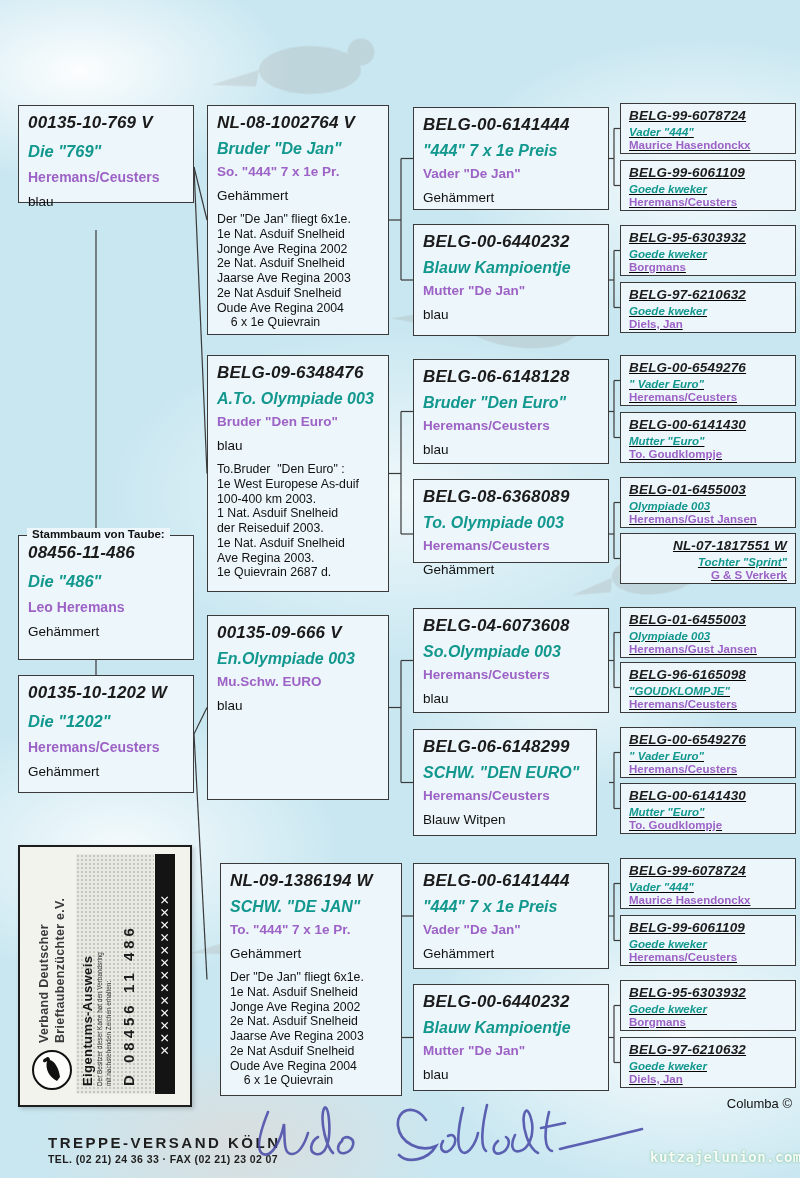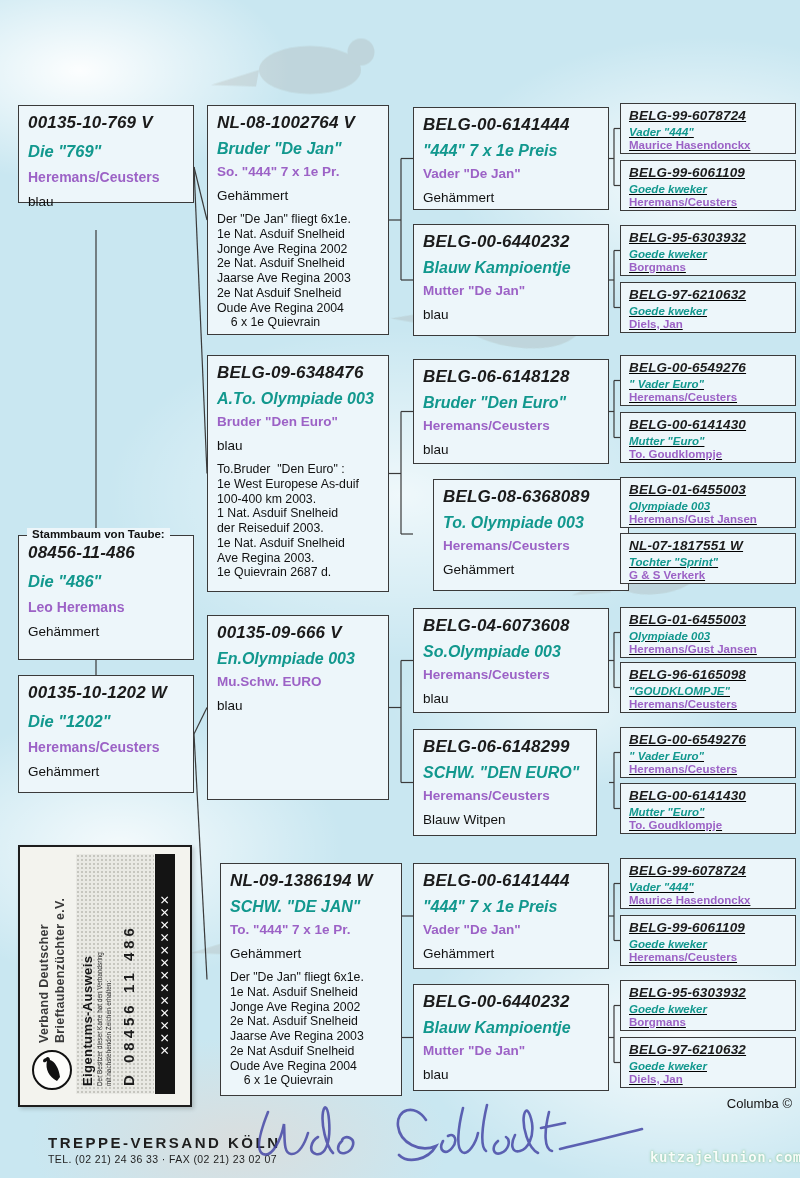--- a/index.html
+++ b/index.html
@@ -31,21 +31,21 @@
   .small .pid{font-size:13.5px;}
   .small .pname{font-size:11.5px;margin-top:3px;}
   .small .pinfo{font-size:11.5px;font-weight:bold;margin-top:1px;}
   .subject-label{position:absolute;top:-8px;left:8px;background:#edf6fa;padding:0 5px;font-size:11.5px;font-weight:bold;color:#111;white-space:nowrap;}
   .header{position:absolute;top:8px;left:0;width:512px;text-align:center;z-index:2;}
   .h-name{font-family:"Liberation Serif",serif;font-weight:bold;font-size:21px;color:#101010;}
   .h-addr{font-style:italic;font-size:17px;margin-top:13px;color:#1c1c1c;letter-spacing:.4px;}
   .h-phone{font-weight:bold;font-size:13px;margin-top:11px;color:#1c1c1c;letter-spacing:.6px;}
   .footer{position:absolute;left:8px;top:1134px;z-index:2;margin-left:40px;}
   .f-vendor{font-weight:bold;font-size:15px;letter-spacing:2.5px;color:#1e1e1e;}
-  .f-contact{font-weight:normal;font-size:10.5px;margin-top:2px;letter-spacing:.4px;color:#1e1e1e;}
+  .f-contact{font-weight:bold;font-size:10.5px;margin-top:2px;letter-spacing:.4px;color:#1e1e1e;}
   .columba{position:absolute;top:1096px;right:8px;font-size:13px;color:#111;z-index:2;}
   .watermark{position:absolute;top:1149px;left:650px;font-family:"DejaVu Sans Mono",monospace;font-weight:bold;
     font-size:14px;color:rgba(255,255,255,.95);letter-spacing:.5px;z-index:2;
     text-shadow:0 0 3px rgba(130,195,150,.9),0 0 1px rgba(130,195,150,.9);}
   .stamp{position:absolute;left:18px;top:845px;width:170px;height:258px;background:#f3f3ee;border:2px solid #1d1d1d;z-index:2;box-shadow:2px 2px 4px rgba(0,0,0,.18);}
   .stamp-inner{position:absolute;width:240px;height:150px;left:-37px;top:52px;transform:rotate(-90deg);}
   .stamp-top{display:flex;align-items:center;height:48px;gap:7px;padding:2px 4px;box-sizing:border-box;}
   .stamp-logo{width:40px;height:40px;border:2px solid #111;border-radius:50%;background:#fdfdfb;flex:0 0 auto;display:flex;align-items:center;justify-content:center;box-sizing:border-box;}
   .stamp-org{font-size:12.5px;font-weight:600;color:#3a3a3a;line-height:1.3;letter-spacing:.3px;}
   .stamp-mid{background-color:#e9e9e4;background-image:radial-gradient(#c6c6bf .8px, transparent .9px);background-size:4px 4px;
@@ -227,21 +227,21 @@
         <div class="pname">Blauw Kampioentje</div>
         <div class="pinfo">Mutter "De Jan"</div>
         <div class="pcolor">blau</div>
       </div>
       <div class="pbox" style="left: 413px; top: 359px; width: 196px; height: 105px;">
         <div class="pid">BELG-06-6148128</div>
         <div class="pname">Bruder "Den Euro"</div>
         <div class="pinfo">Heremans/Ceusters</div>
         <div class="pcolor">blau</div>
       </div>
-      <div class="pbox" style="left: 413px; top: 479px; width: 196px; height: 112px; margin-left: 20px;">
+      <div class="pbox" style="left: 413px; top: 479px; width: 196px; height: 84px;">
         <div class="pid">BELG-08-6368089</div>
         <div class="pname">To. Olympiade 003</div>
         <div class="pinfo">Heremans/Ceusters</div>
         <div class="pcolor">Gehämmert</div>
       </div>
       <div class="pbox" style="left: 413px; top: 608px; width: 196px; height: 105px;">
         <div class="pid">BELG-04-6073608</div>
         <div class="pname">So.Olympiade 003</div>
         <div class="pinfo">Heremans/Ceusters</div>
         <div class="pcolor">blau</div>
@@ -292,21 +292,21 @@
       <div class="pbox small" style="left: 620px; top: 412px; width: 176px; height: 51px;">
         <div class="pid">BELG-00-6141430</div>
         <div class="pname">Mutter "Euro"</div>
         <div class="pinfo">To. Goudklompje</div>
       </div>
       <div class="pbox small" style="left: 620px; top: 477px; width: 176px; height: 51px;">
         <div class="pid">BELG-01-6455003</div>
         <div class="pname">Olympiade 003</div>
         <div class="pinfo">Heremans/Gust Jansen</div>
       </div>
-      <div class="pbox small" style="left: 620px; top: 533px; width: 176px; height: 51px;">
+      <div class="pbox small" style="left: 620px; top: 533px; width: 176px; height: 51px; text-align: right;">
         <div class="pid">NL-07-1817551 W</div>
         <div class="pname">Tochter "Sprint"</div>
         <div class="pinfo">G &amp; S Verkerk</div>
       </div>
       <div class="pbox small" style="left: 620px; top: 607px; width: 176px; height: 51px;">
         <div class="pid">BELG-01-6455003</div>
         <div class="pname">Olympiade 003</div>
         <div class="pinfo">Heremans/Gust Jansen</div>
       </div>
       <div class="pbox small" style="left: 620px; top: 662px; width: 176px; height: 51px;">

